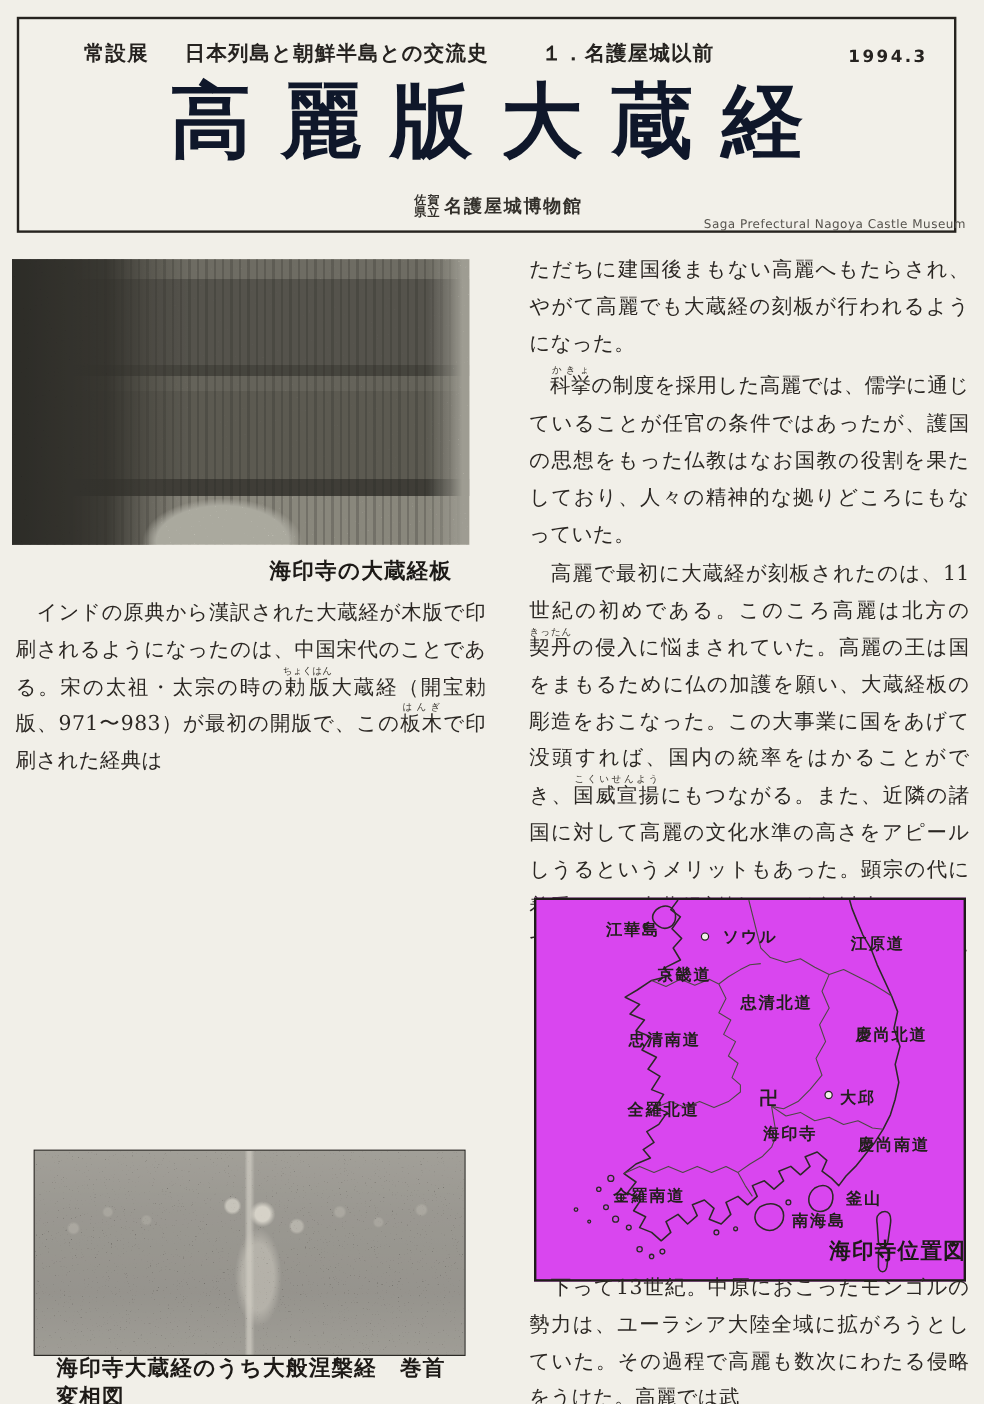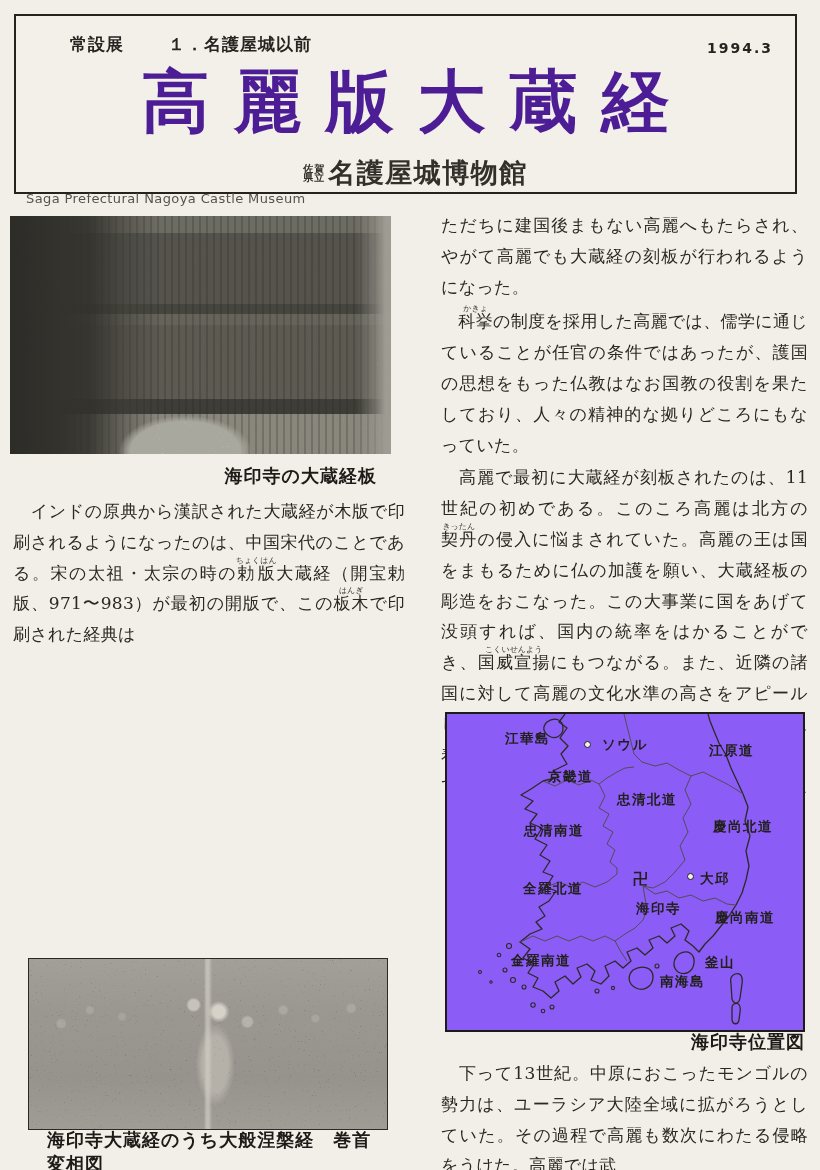--- a/index.html
+++ b/index.html
@@ -19,41 +19,41 @@
     position:absolute;left:54px;right:22px;top:17px;
     display:flex;align-items:flex-end;
     font-family:"DejaVu Sans","Liberation Sans",sans-serif;
     font-weight:bold;font-size:17px;color:#262320;letter-spacing:1px;
   }
   .hl-series{margin-left:30px;}
   .hl-number{margin-left:44px;}
   .hl-date{margin-left:auto;font-size:14px;letter-spacing:2px;}
   .main-title{
     position:absolute;left:0;right:0;top:40px;text-align:center;
-    font-size:68px;line-height:90px;font-weight:bold;color:#4c1d95;
+    font-size:68px;line-height:90px;font-weight:bold;color:#0f172a;
     letter-spacing:24px;padding-left:24px;
     font-family:"DejaVu Serif","Liberation Serif",serif;
   }
   .logo{
     position:absolute;left:0;right:0;top:139px;text-align:center;
     transform:translateX(10px);
     font-family:"DejaVu Sans","Liberation Sans",sans-serif;color:#33302b;
   }
   .logo-row{display:inline-flex;align-items:center;gap:3px;}
   .logo-pref{display:inline-flex;flex-direction:column;font-size:10px;line-height:9.5px;font-weight:bold;letter-spacing:1px;align-items:center;}
-  .logo-name{font-size:27px;font-weight:bold;letter-spacing:1.5px;}
-  .logo-en{font-size:13px;color:#56534d;letter-spacing:0.4px;margin-top:0px;text-align:left;}
+  .logo-name{font-size:15px;font-weight:bold;letter-spacing:1.5px;}
+  .logo-en{font-size:10px;color:#56534d;letter-spacing:0.4px;margin-top:0px;text-align:right;}
   
   .col p.para{
     margin:0 0 2px 0;font-size:17px;line-height:30.8px;
     text-align:justify;letter-spacing:0.3px;color:#2b2723;
   }
   ruby rt{
     font-size:8px;line-height:1;letter-spacing:0;
-    font-family:Liberation Sans, sans-serif;color:#3a362f;text-align:center;
+    font-family:Liberation Sans, sans-serif;color:#3a362f;
   }
   .left-col{left:13px;top:496px;width:392px;}
   .right-col-top{left:441px;top:210px;width:367px;}
   .right-col-bottom{left:441px;top:1058px;width:367px;}
   
   .photo{overflow:hidden;}
   .photo1{
     left:10px;top:216px;width:381px;height:238px;
     background:
       radial-gradient(ellipse 95px 52px at 46% 99%, #eceade 0 58%, rgba(236,234,222,0) 70%),
@@ -83,22 +83,22 @@
   .grain{position:absolute;left:0;top:0;width:100%;height:100%;pointer-events:none;}
   .caption{
     font-family:"DejaVu Serif","Liberation Serif",serif;
     font-weight:bold;font-size:18px;color:#1d1a17;letter-spacing:1px;
   }
   .caption1{left:13px;top:464px;width:364px;text-align:right;}
   .caption2{left:13px;top:1128px;width:392px;text-align:left;padding-left:34px;box-sizing:border-box;}
   .map-caption{left:441px;top:1030px;width:364px;text-align:right;}
   
   .map-box{
-    left:445px;top:712px;width:356px;height:316px;
-    border:2px solid #1e1c19;background:#8b5cf6;
+    left:445px;top:748px;width:356px;height:316px;
+    border:2px solid #1e1c19;background:#d946ef;
   }
   .map-box svg{position:absolute;left:0;top:0;}
   .map-overlay{position:absolute;left:0;top:0;width:100%;height:100%;}
   .map-label{
     position:absolute;white-space:nowrap;
     font-family:"DejaVu Sans","Liberation Sans",sans-serif;
     font-weight:bold;font-size:13.5px;color:#22201c;letter-spacing:1.5px;
   }
   .map-marker-circle{
     position:absolute;width:7px;height:7px;border:1.4px solid #22201c;
@@ -108,20 +108,21 @@
     position:absolute;font-size:15px;line-height:15px;color:#22201c;
     font-family:"DejaVu Sans","Liberation Sans",sans-serif;font-weight:bold;
   }
 </style>
 </head>
 <body>
 
 <div class="abs header-box">
   <div class="header-line">
     <span>常設展</span>
+    <span class="hl-series">日本列島と朝鮮半島との交流史</span>
     <span class="hl-number">１．名護屋城以前</span>
     <span class="hl-date">1994.3</span>
   </div>
   <div class="main-title">高麗版大蔵経</div>
   <div class="logo">
     <span class="logo-row">
       <span class="logo-pref">
         <span>佐賀</span>
         <span>県立</span>
       </span>

